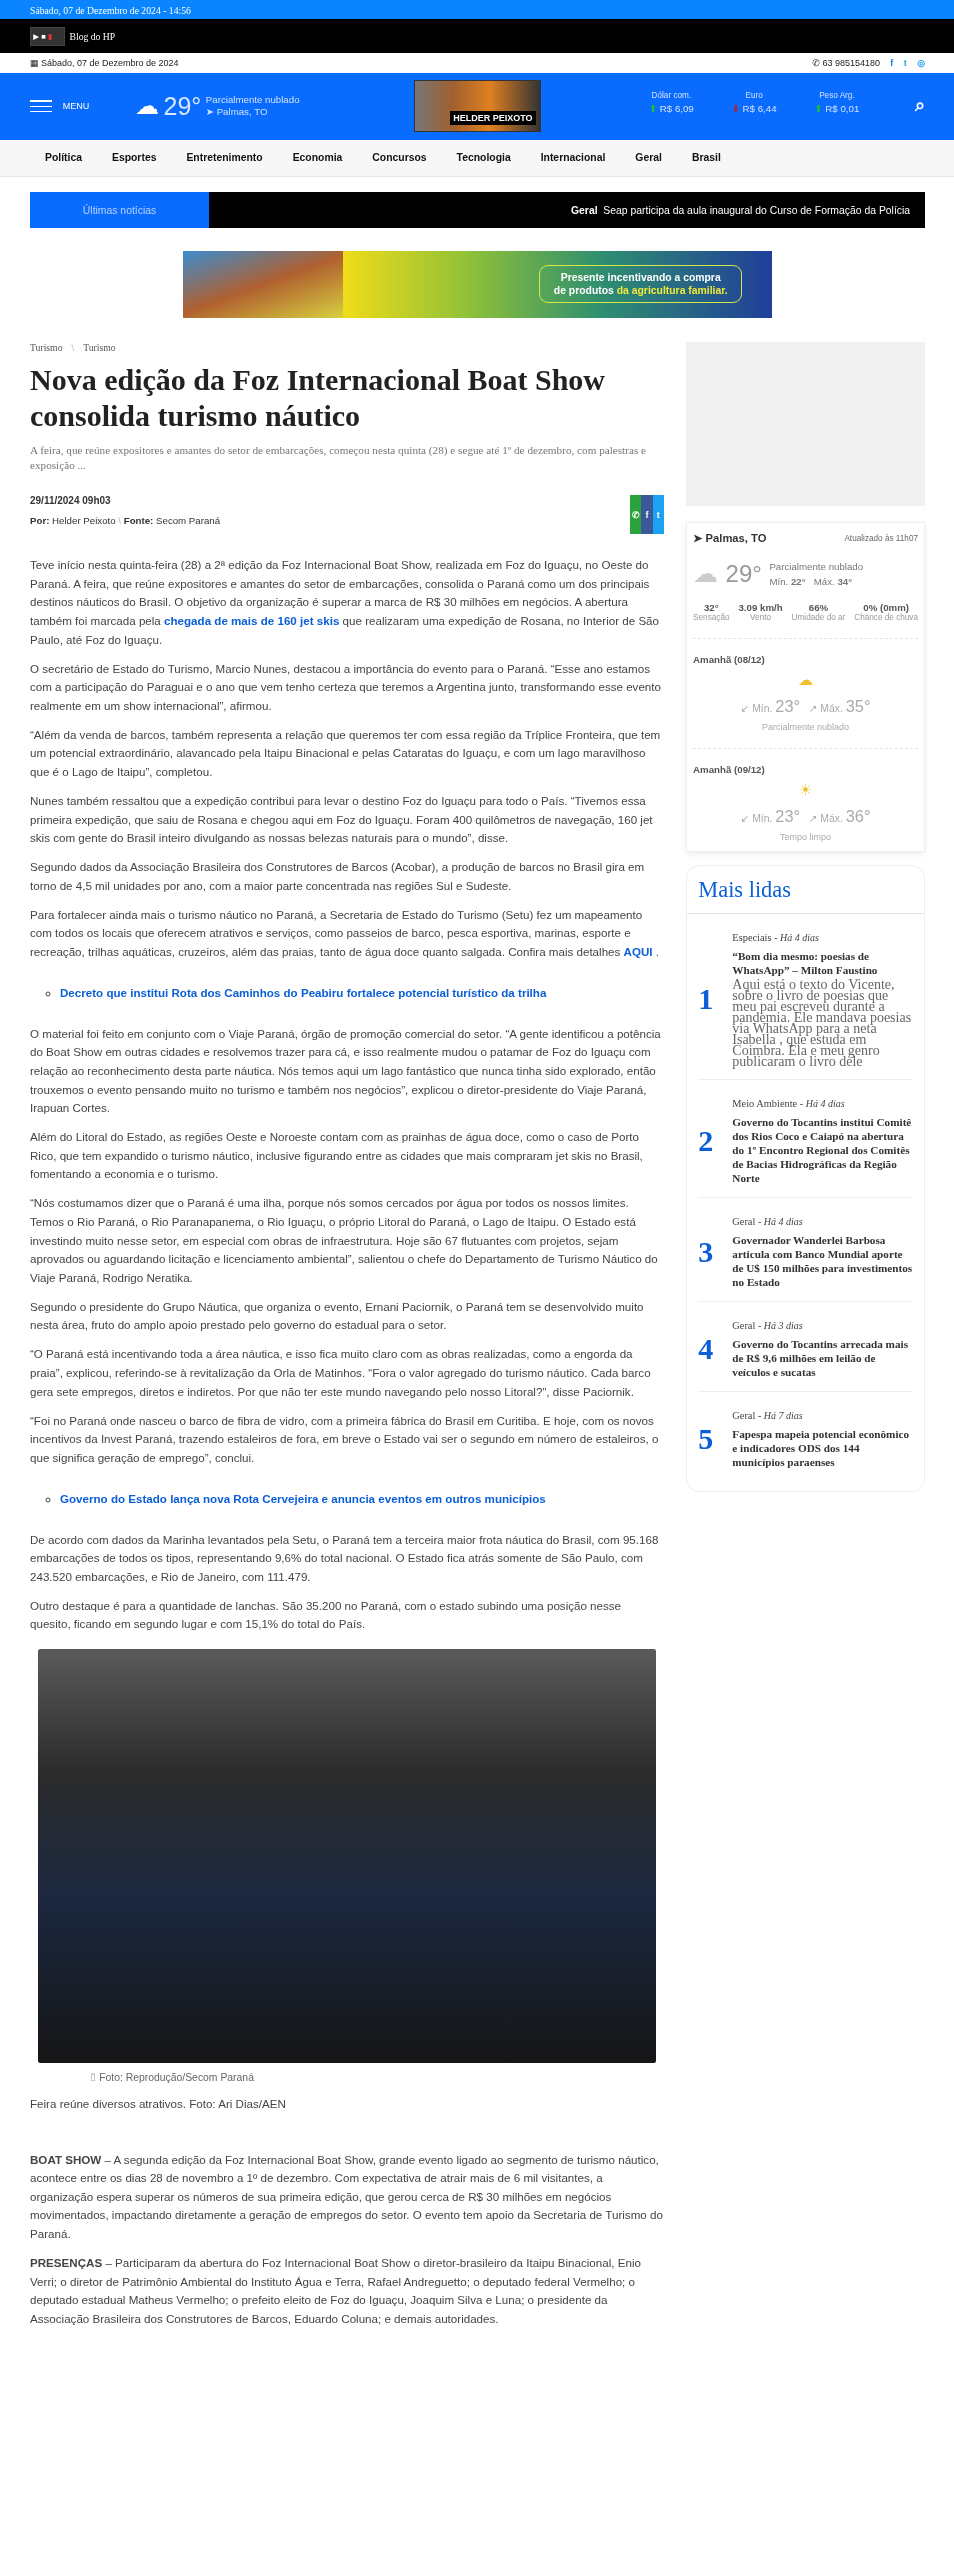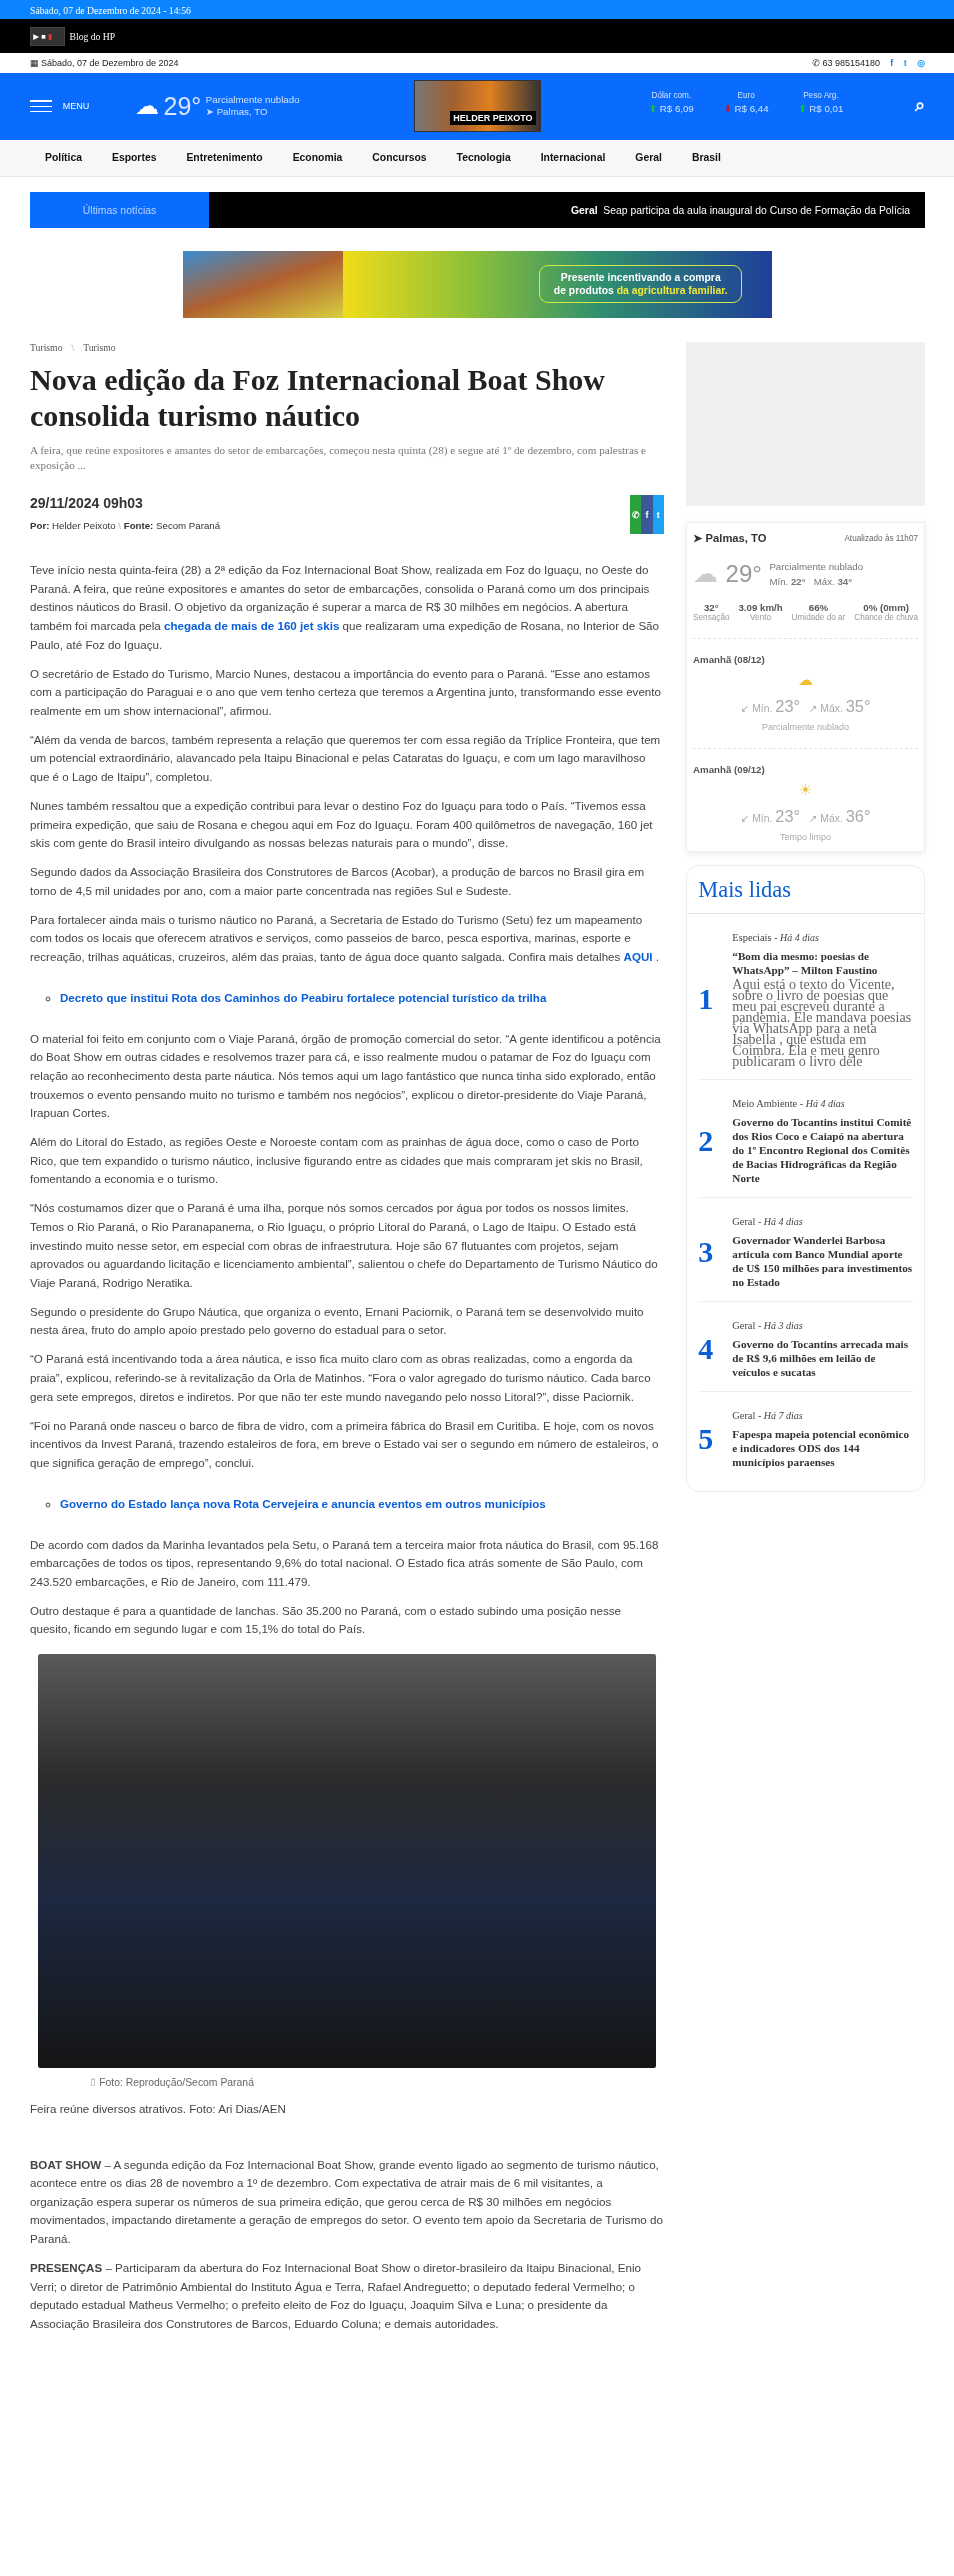--- a/index.html
+++ b/index.html
@@ -15,21 +15,21 @@
 .header{background:#0a6cff;height:67px;display:flex;align-items:center;padding:0 30px;color:#fff;position:relative}
 .menu{display:flex;align-items:center;gap:10.4px;font-size:9px;width:75px}
 .burger{width:22.4px}
 .burger div{height:1.5px;background:#fff;margin:3.7px 0}
 .wx{display:flex;align-items:center;gap:4.5px;margin-left:30px}
 .wx .cloud{font-size:24px}
 .wx .temp{font-size:25px;font-weight:200;color:#d6e6ff}
 .wx .desc{font-size:9.7px;color:#cfe0ff;line-height:12px}
 .logo{position:absolute;left:414px;top:7.5px;width:127px;height:52px;background:linear-gradient(90deg,#777 0,#a06030 30%,#e08020 60%,#333 100%);border:0.7px solid #333}
 .logo span{position:absolute;right:4.5px;bottom:6px;color:#fff;font-weight:bold;font-size:9px;background:#000;padding:2.2px 3px}
-.curr{position:absolute;left:649px;top:18px;display:flex;gap:30px}
+.curr{position:absolute;left:649px;top:18px;display:flex;gap:38px}
 .curr .c{text-align:center;font-size:8.2px;color:#d0e2ff}
 .curr .v{font-size:9.7px;margin-top:3px}
 .up{color:#17c22e}.down{color:#c4161c}
 .search{position:absolute;right:30px;top:22.4px;font-size:18px;font-weight:bold}
 .nav{height:37px;background:#f7f7f7;border-bottom:1.5px solid #e6e6e6;display:flex;align-items:center;padding:8px 45px;gap:30px;font-weight:bold;font-size:10.4px;color:#111}
 .ticker{margin:15.7px 30px 0;height:36px;background:#000;display:flex;align-items:center}
 .ticker .lbl{background:#0a6cff;height:36px;width:179px;display:flex;align-items:center;justify-content:center;color:#b7d2ff;font-size:10.4px;position:relative}
 .ticker .item{color:#fff;font-size:10.4px;margin-left:auto;white-space:nowrap;overflow:hidden;width:354px}
 .banner{margin:22.4px auto 0;width:589px;height:67px;display:flex;overflow:hidden}
 .banner .b1{width:160px;background:linear-gradient(160deg,#3b8cd0,#b0602f 50%,#d8d040)}
@@ -37,21 +37,21 @@
 .banner .pill{border:1.5px solid #d7e64a;border-radius:9px;padding:4.5px 13.4px;color:#fff;font-size:10.4px;font-weight:bold;text-align:center;line-height:13.4px}
 .banner .pill em{color:#f0e83a;font-style:normal}
 .wrap{display:flex;padding:0 30px;margin-top:24px;gap:22.4px}
 .main{width:634px}
 .side{width:239px;margin-left:auto}
 .bc{font-family:"Liberation Serif",serif;font-size:9.7px;color:#555}
 .bc .sep{margin:0 9px;color:#aaa}
 h1{font-family:"Liberation Serif",serif;font-size:30px;line-height:36px;color:#222;margin-top:9px}
 .lead{font-family:"Liberation Serif",serif;color:#777;font-size:11.2px;line-height:15px;margin-top:9px}
 .meta{position:relative;margin-top:22.4px}
-.meta .dt{font-weight:bold;font-size:14px}
+.meta .dt{font-weight:bold;font-size:10px}
 .meta .by{font-size:9.7px;margin-top:9px}
 .share{position:absolute;right:0;top:0;display:flex}
 .share div{width:11.2px;height:39px;display:flex;align-items:center;justify-content:center;color:#fff;font-size:9px;font-weight:bold}
 .art{margin-top:30px;font-size:11.6px;line-height:18.6px;color:#444}
 .art p{margin-bottom:10.4px}
 .fig1{float:left;width:373px;margin-right:13.4px}
 .ph1{height:246px;background:linear-gradient(180deg,#4a4d52 0,#7a8290 25%,#2c3140 55%,#0c0c10 100%);border-radius:2.2px}
 .cap{font-size:10.4px;color:#666;padding:6px 0 0 37px}
 a{color:#0a5fd8;font-weight:bold;text-decoration:none}
 .rel{margin:22.4px 0 22.4px 30px;list-style:circle}

